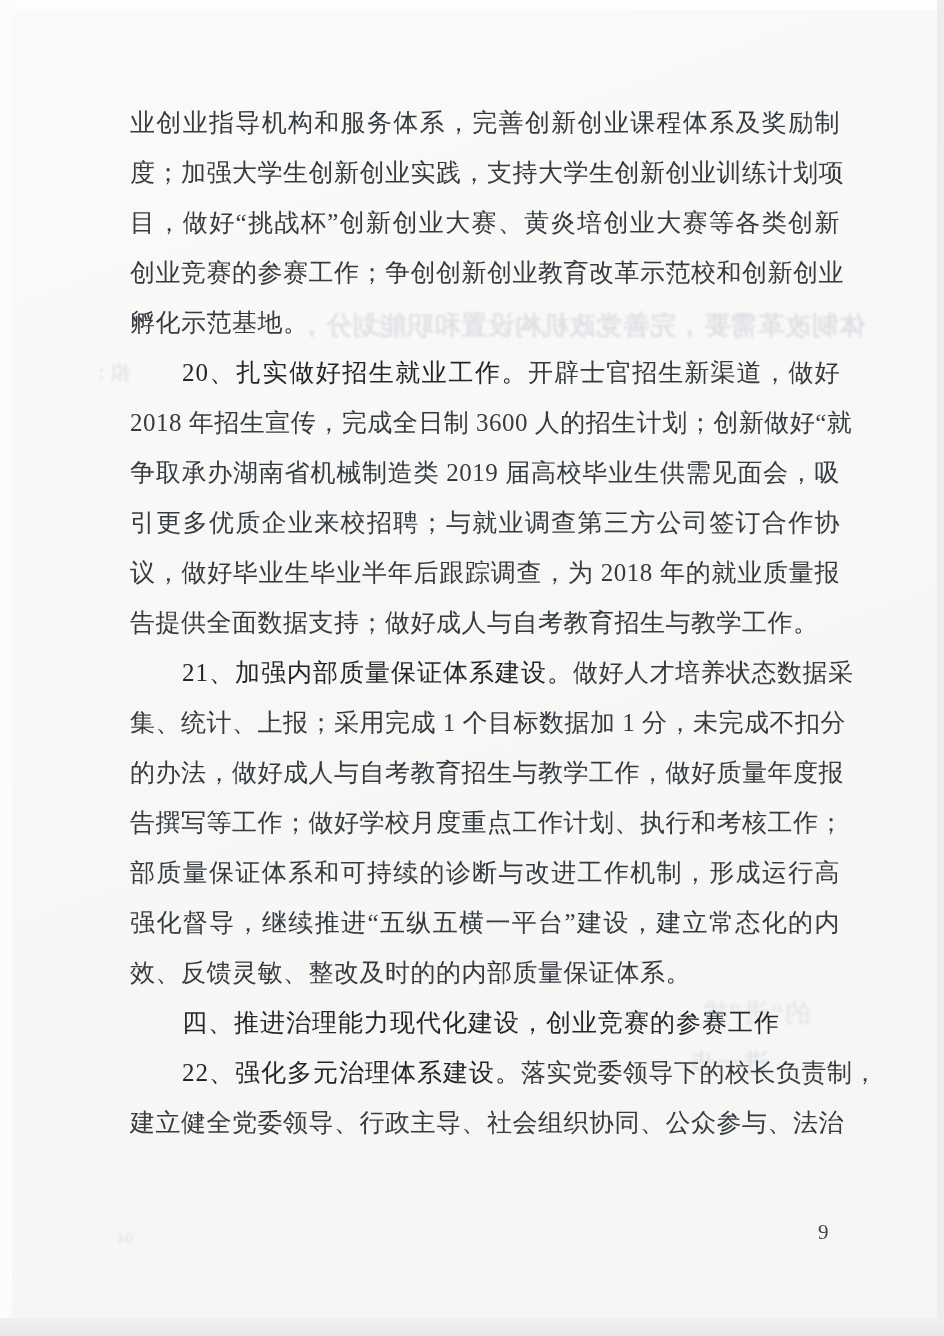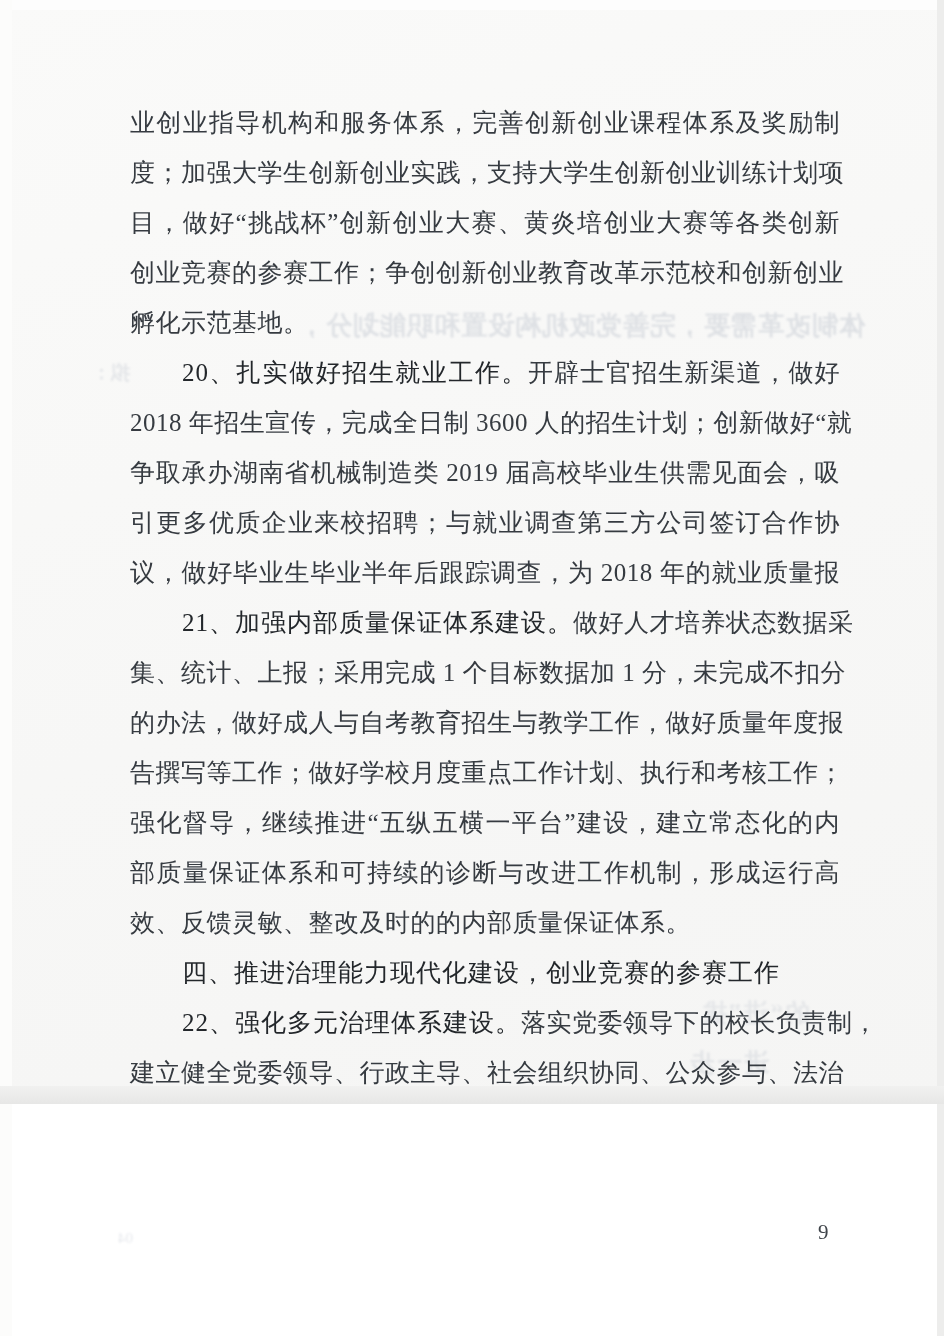--- a/index.html
+++ b/index.html
@@ -7,21 +7,21 @@
     padding: 0;
     width: 944px;
     height: 1336px;
     background: #ffffff;
     overflow: hidden;
     font-family: "Liberation Serif", "DejaVu Serif", serif;
   }
   .page {
     position: absolute;
     left: 0; top: 0;
-    width: 944px; height: 1104px;
+    width: 944px; height: 1336px;
     background: linear-gradient(160deg, #fafaf9 0%, #f7f7f6 55%, #f5f5f4 100%);
   }
   .edge-top {
     position: absolute; left: 0; top: 0;
     width: 944px; height: 10px;
     background: #fdfdfd;
   }
   .edge-left {
     position: absolute; left: 0; top: 0;
     width: 12px; height: 1336px;
@@ -106,26 +106,27 @@
       <div class="line just"><span class="seg">业创业指导机构和服务体系，完善创新创业课程体系及奖励制</span></div>
       <div class="line just"><span class="seg">度；加强大学生创新创业实践，支持大学生创新创业训练计划项</span></div>
       <div class="line just"><span class="seg">目，做好“挑战杯”创新创业大赛、黄炎培创业大赛等各类创新</span></div>
       <div class="line just"><span class="seg">创业竞赛的参赛工作；争创创新创业教育改革示范校和创新创业</span></div>
       <div class="line"><span class="seg">孵化示范基地。</span></div>
       <div class="line just ind"><span class="seg bold">20、扎实做好招生就业工作。</span><span class="seg">开辟士官招生新渠道，做好</span></div>
       <div class="line just"><span class="seg">2018 年招生宣传，完成全日制 3600 人的招生计划；创新做好“就</span></div>
       <div class="line just"><span class="seg">争取承办湖南省机械制造类 2019 届高校毕业生供需见面会，吸</span></div>
       <div class="line just"><span class="seg">引更多优质企业来校招聘；与就业调查第三方公司签订合作协</span></div>
       <div class="line just"><span class="seg">议，做好毕业生毕业半年后跟踪调查，为 2018 年的就业质量报</span></div>
+      <div class="line"><span class="seg">告提供全面数据支持；做好成人与自考教育招生与教学工作。</span></div>
       <div class="line just ind"><span class="seg bold">21、加强内部质量保证体系建设。</span><span class="seg">做好人才培养状态数据采</span></div>
       <div class="line just"><span class="seg">集、统计、上报；采用完成 1 个目标数据加 1 分，未完成不扣分</span></div>
       <div class="line just"><span class="seg">的办法，做好成人与自考教育招生与教学工作，做好质量年度报</span></div>
       <div class="line just"><span class="seg">告撰写等工作；做好学校月度重点工作计划、执行和考核工作；</span></div>
+      <div class="line just"><span class="seg">部质量保证体系和可持续的诊断与改进工作机制，形成运行高</span></div>
       <div class="line just"><span class="seg">强化督导，继续推进“五纵五横一平台”建设，建立常态化的内</span></div>
-      <div class="line just"><span class="seg">部质量保证体系和可持续的诊断与改进工作机制，形成运行高</span></div>
       <div class="line"><span class="seg">效、反馈灵敏、整改及时的的内部质量保证体系。</span></div>
       <div class="line ind"><span class="seg bold">四、推进治理能力现代化建设，创业竞赛的参赛工作</span></div>
       <div class="line just ind"><span class="seg bold">22、强化多元治理体系建设。</span><span class="seg">落实党委领导下的校长负责制，</span></div>
       <div class="line just"><span class="seg">建立健全党委领导、行政主导、社会组织协同、公众参与、法治</span></div>
     </div>
 
   <div class="page-number">9</div>
 </div>
 
 </body></html>

